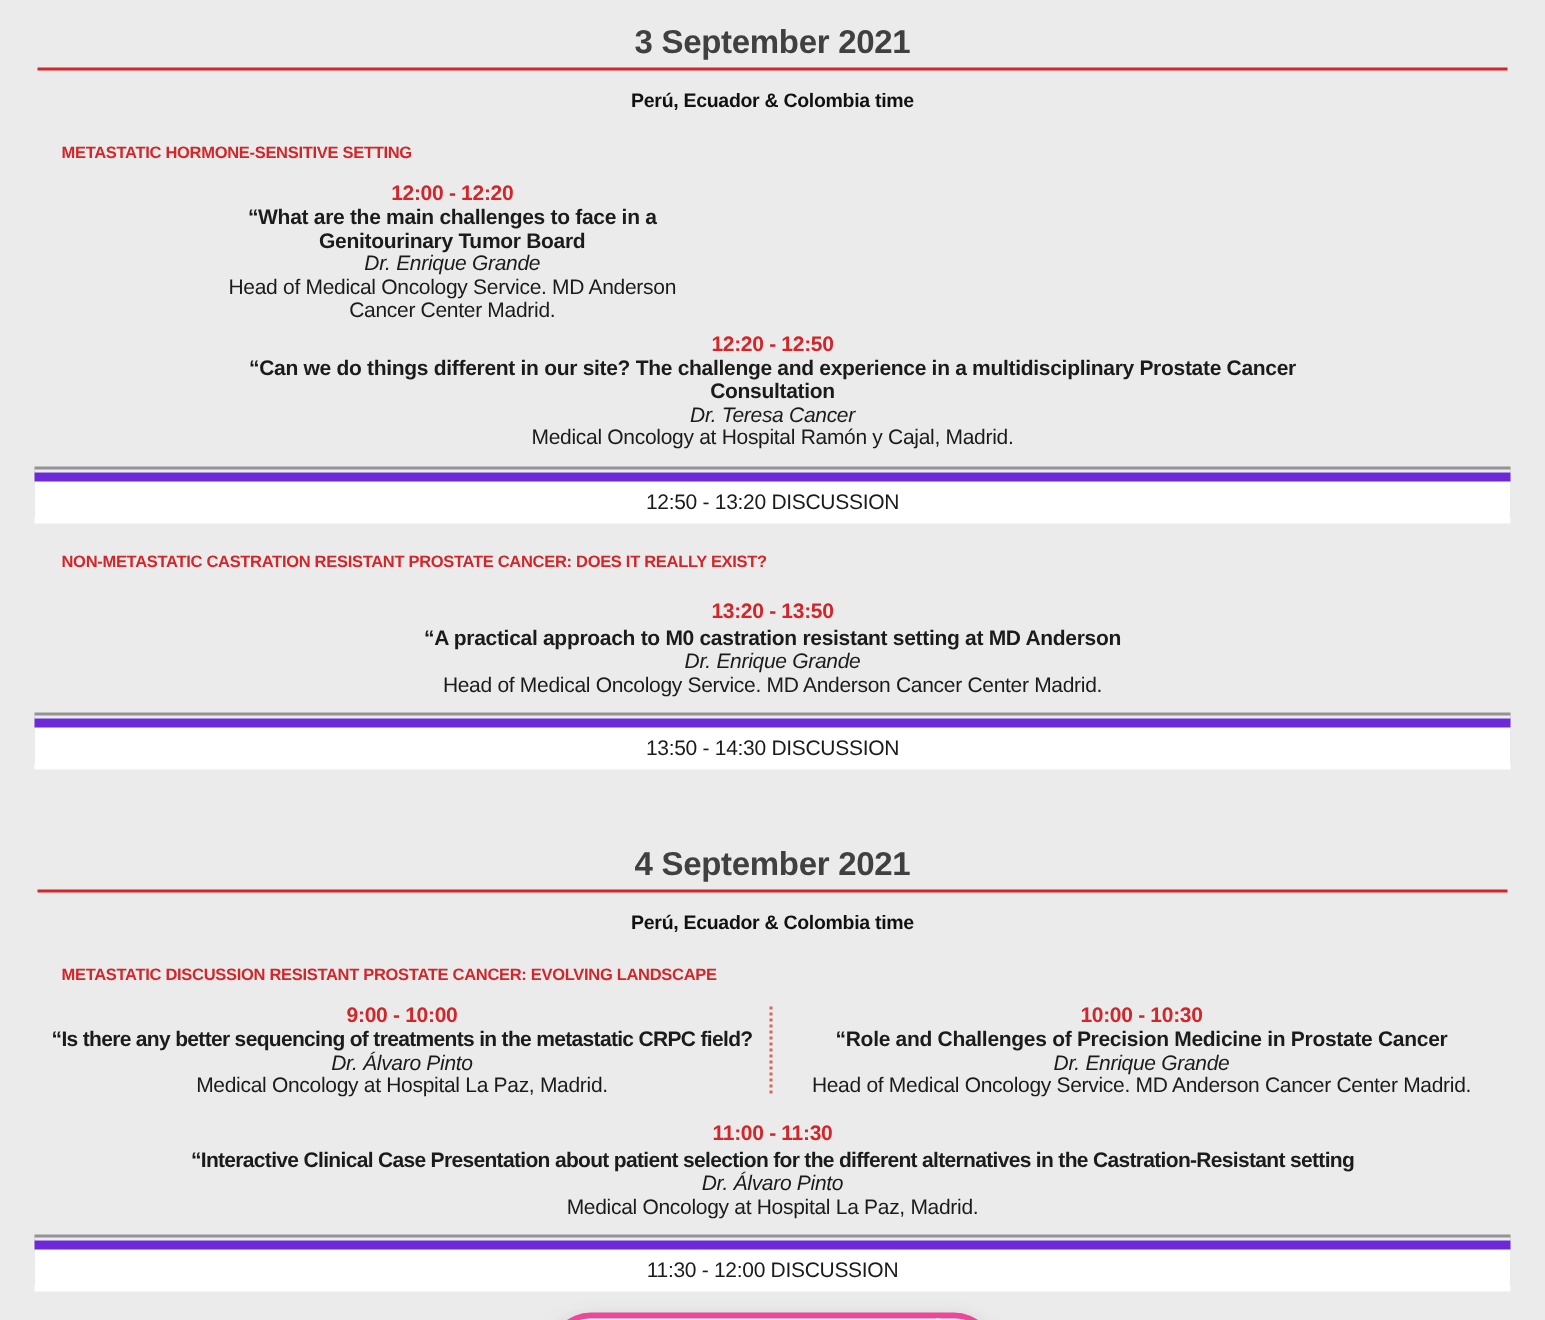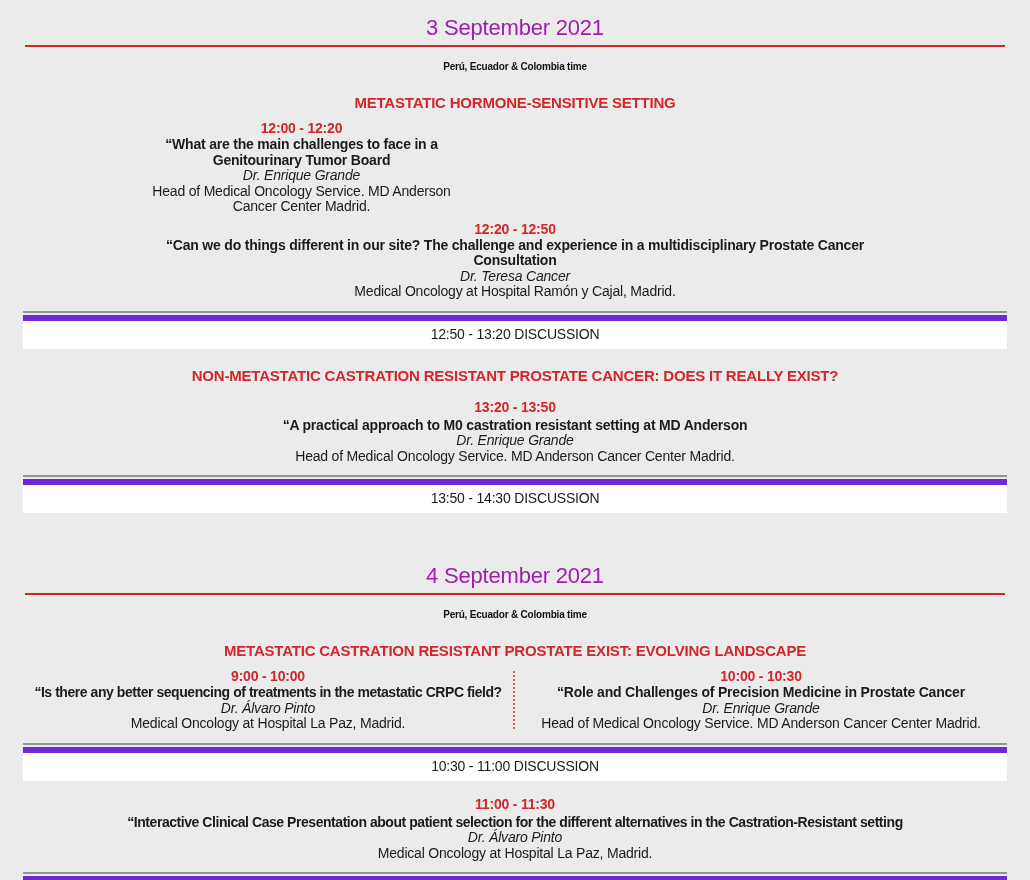--- a/index.html
+++ b/index.html
@@ -6,32 +6,32 @@
   body {
     width: 1030px; height: 880px;
     background: #ebebeb;
     font-family: "Liberation Sans", sans-serif;
     color: #1b1b1b;
     overflow: hidden;
   }
   .page { width: 1030px; height: 880px; position: relative; letter-spacing: -0.2px; }
 
   .day-title {
-    text-align: center; color: #a21caf; font-weight: normal;
+    text-align: center; color: #404040; font-weight: bold;
     font-size: 22px; line-height: 25px; padding-top: 15px;
   }
   .day2 .day-title { padding-top: 50px; }
   .red-rule { height: 2px; background: #d2262a; margin: 5px 25px 0; }
   .timezone {
-    text-align: center; font-weight: bold; font-size: 10px; line-height: 17px;
+    text-align: center; font-weight: bold; font-size: 13px; line-height: 17px;
     margin-top: 11px; color: #111;
   }
   .track-heading {
-    text-align: center; font-weight: bold; font-size: 15px; line-height: 17px;
-    color: #d2262a; margin-top: 19px; letter-spacing: -0.2px;
+    text-align: left; font-weight: bold; font-size: 11px; line-height: 17px;
+    color: #d2262a; margin-top: 19px; letter-spacing: -0.2px; padding-left: 41px;
   }
 
   .cols { display: flex; margin: 9px auto 0; align-items: stretch; }
   .cols-day1 { width: 772px; flex-direction: column; }
   .cols-day2 { width: 984px; }
   .col { text-align: center; }
   .cols-day1 .col-left  { width: 345px; }
   .cols-day1 .col-right { flex: 1; }
   .cols-day2 .col-left  { width: 490px; }
   .cols-day2 .col-right { flex: 1; }
@@ -129,39 +129,38 @@
     </div>
 
     <div class="discussion"><span>13:50 - 14:30</span> <span>DISCUSSION</span></div>
   </section>
 
   <section class="day day2">
     <div class="day-title">4 September 2021</div>
     <div class="red-rule"></div>
     <div class="timezone">Perú, Ecuador &amp; Colombia time</div>
 
-    <div class="track-heading">METASTATIC CASTRATION RESISTANT PROSTATE EXIST: EVOLVING LANDSCAPE</div>
+    <div class="track-heading">METASTATIC DISCUSSION RESISTANT PROSTATE CANCER: EVOLVING LANDSCAPE</div>
 
     <div class="cols cols-day2">
       <div class="col col-left">
         <div class="talk-time">9:00 - 10:00</div>
         <div class="talk-title nowrap">“Is there any better sequencing of treatments in the metastatic CRPC field?</div>
         <div class="talk-speaker">Dr. Álvaro Pinto</div>
         <div class="talk-affil">Medical Oncology at Hospital La Paz, Madrid.</div>
       </div>
       <div class="col-divider"></div>
       <div class="col col-right">
         <div class="talk-time">10:00 - 10:30</div>
         <div class="talk-title">“Role and Challenges of Precision Medicine in Prostate Cancer</div>
         <div class="talk-speaker">Dr. Enrique Grande</div>
         <div class="talk-affil">Head of Medical Oncology Service. MD Anderson Cancer Center Madrid.</div>
       </div>
     </div>
 
-    <div class="discussion"><span>10:30 - 11:00</span> <span>DISCUSSION</span></div>
 
     <div class="single-talk">
       <div class="talk-time">11:00 - 11:30</div>
       <div class="talk-title nowrap">“Interactive Clinical Case Presentation about patient selection for the different alternatives in the Castration-Resistant setting</div>
       <div class="talk-speaker">Dr. Álvaro Pinto</div>
       <div class="talk-affil">Medical Oncology at Hospital La Paz, Madrid.</div>
     </div>
 
     <div class="discussion"><span>11:30 - 12:00</span> <span>DISCUSSION</span></div>
   </section>

